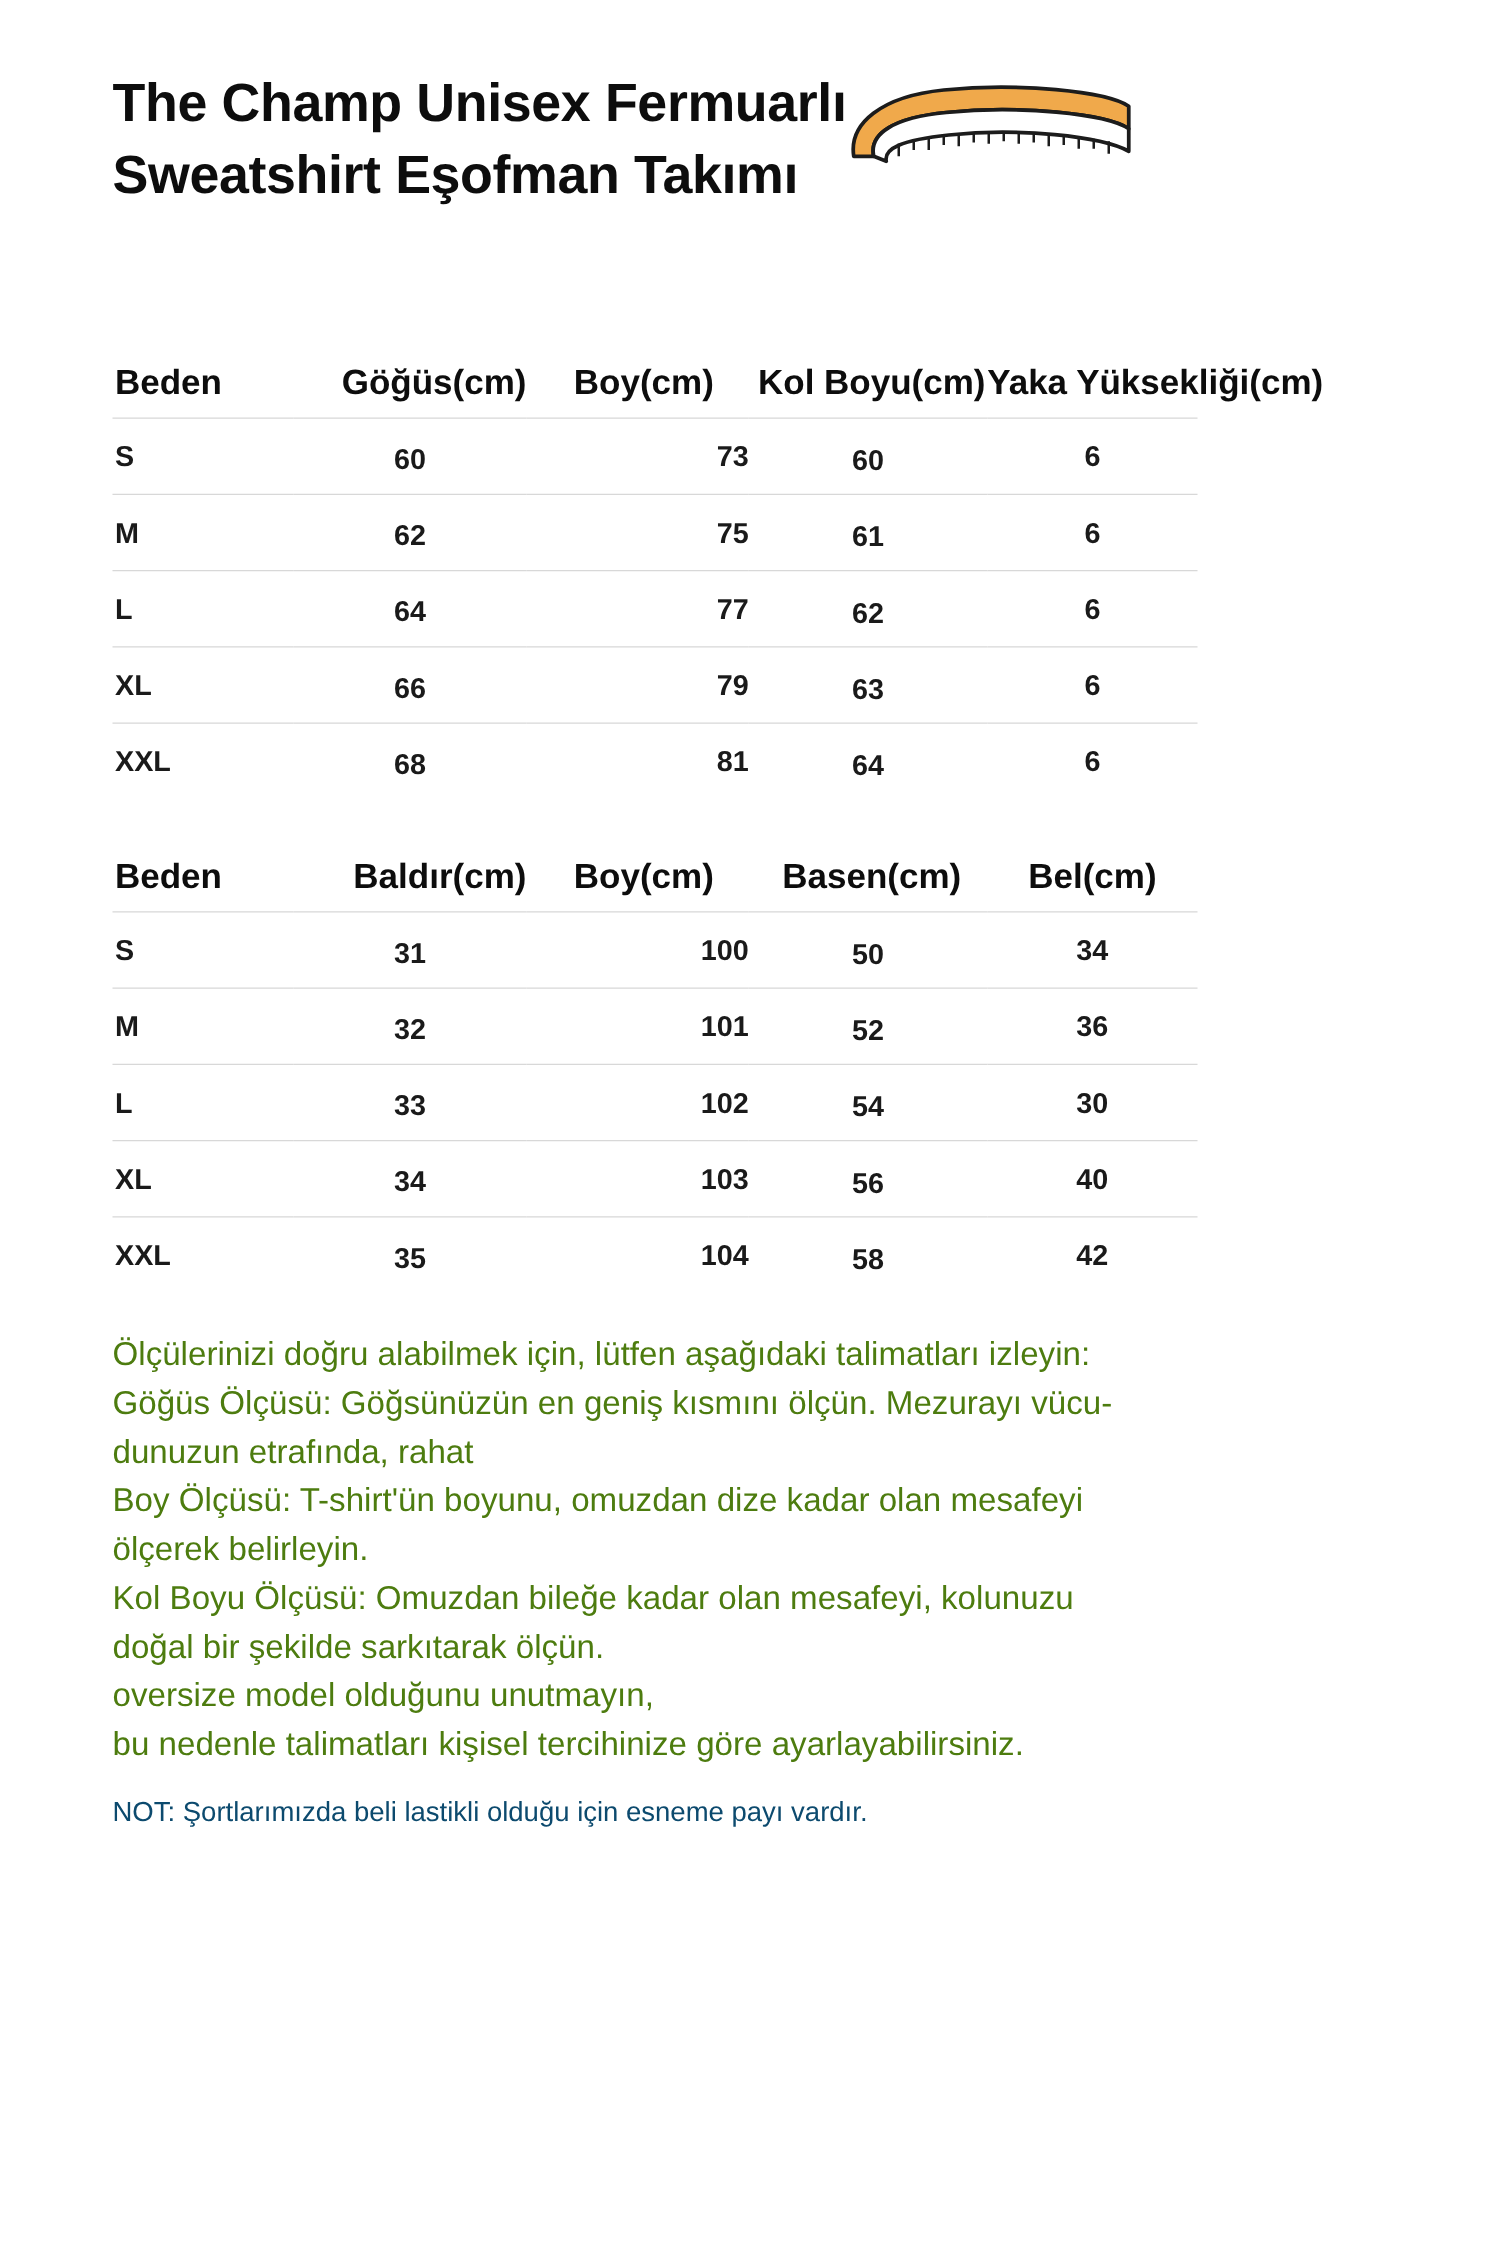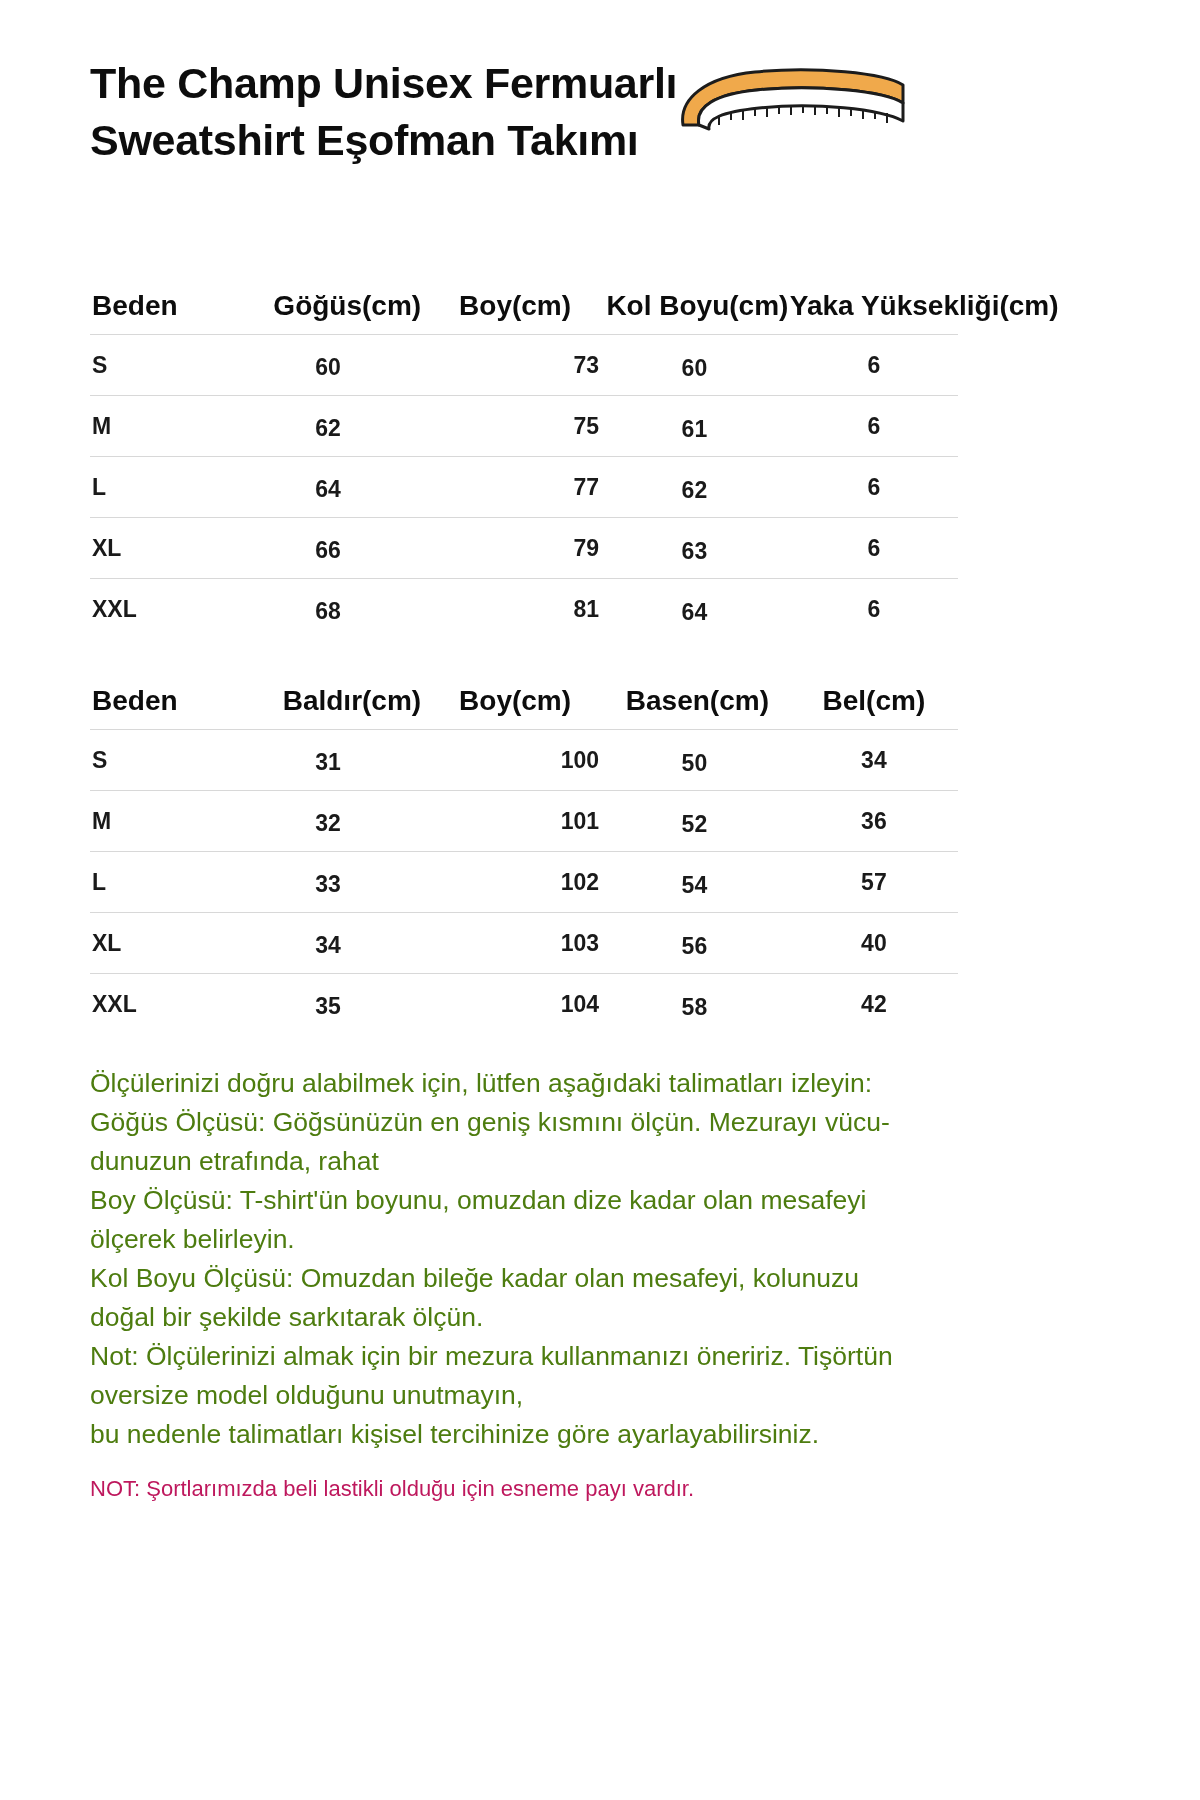--- a/index.html
+++ b/index.html
@@ -95,21 +95,21 @@
     margin-top: 30px;
     font-size: 26.5px;
     line-height: 1.47;
     color: #4d7c0f;
   }
   .instructions p {
     margin: 0;
   }
   .note-red {
     margin-top: 20px;
-    color: #be185d;
+    color: #0c4a6e;
     font-size: 22px;
     line-height: 1.4;
   }
 </style>
 </head>
 <body>
 
 <div class="page">
 
   <div class="header">
@@ -211,21 +211,21 @@
         <td class="c1">32</td>
         <td class="c2">101</td>
         <td class="c3">52</td>
         <td class="c4">36</td>
       </tr>
       <tr>
         <td class="c0">L</td>
         <td class="c1">33</td>
         <td class="c2">102</td>
         <td class="c3">54</td>
-        <td class="c4">57</td>
+        <td class="c4">30</td>
       </tr>
       <tr>
         <td class="c0">XL</td>
         <td class="c1">34</td>
         <td class="c2">103</td>
         <td class="c3">56</td>
         <td class="c4">40</td>
       </tr>
       <tr>
         <td class="c0">XXL</td>
@@ -238,20 +238,19 @@
   </table>
 
   <div class="instructions">
     <p>Ölçülerinizi doğru alabilmek için, lütfen aşağıdaki talimatları izleyin:</p>
     <p>Göğüs Ölçüsü: Göğsünüzün en geniş kısmını ölçün. Mezurayı vücu-</p>
     <p>dunuzun etrafında, rahat</p>
     <p>Boy Ölçüsü: T-shirt'ün boyunu, omuzdan dize kadar olan mesafeyi</p>
     <p>ölçerek belirleyin.</p>
     <p>Kol Boyu Ölçüsü: Omuzdan bileğe kadar olan mesafeyi, kolunuzu</p>
     <p>doğal bir şekilde sarkıtarak ölçün.</p>
-    <p>Not: Ölçülerinizi almak için bir mezura kullanmanızı öneririz. Tişörtün</p>
     <p>oversize model olduğunu unutmayın,</p>
     <p> bu nedenle talimatları kişisel tercihinize göre ayarlayabilirsiniz.</p>
   </div>
 
   <div class="note-red">NOT: Şortlarımızda beli lastikli olduğu için esneme payı vardır.</div>
 
 </div>
 
 </body></html>

